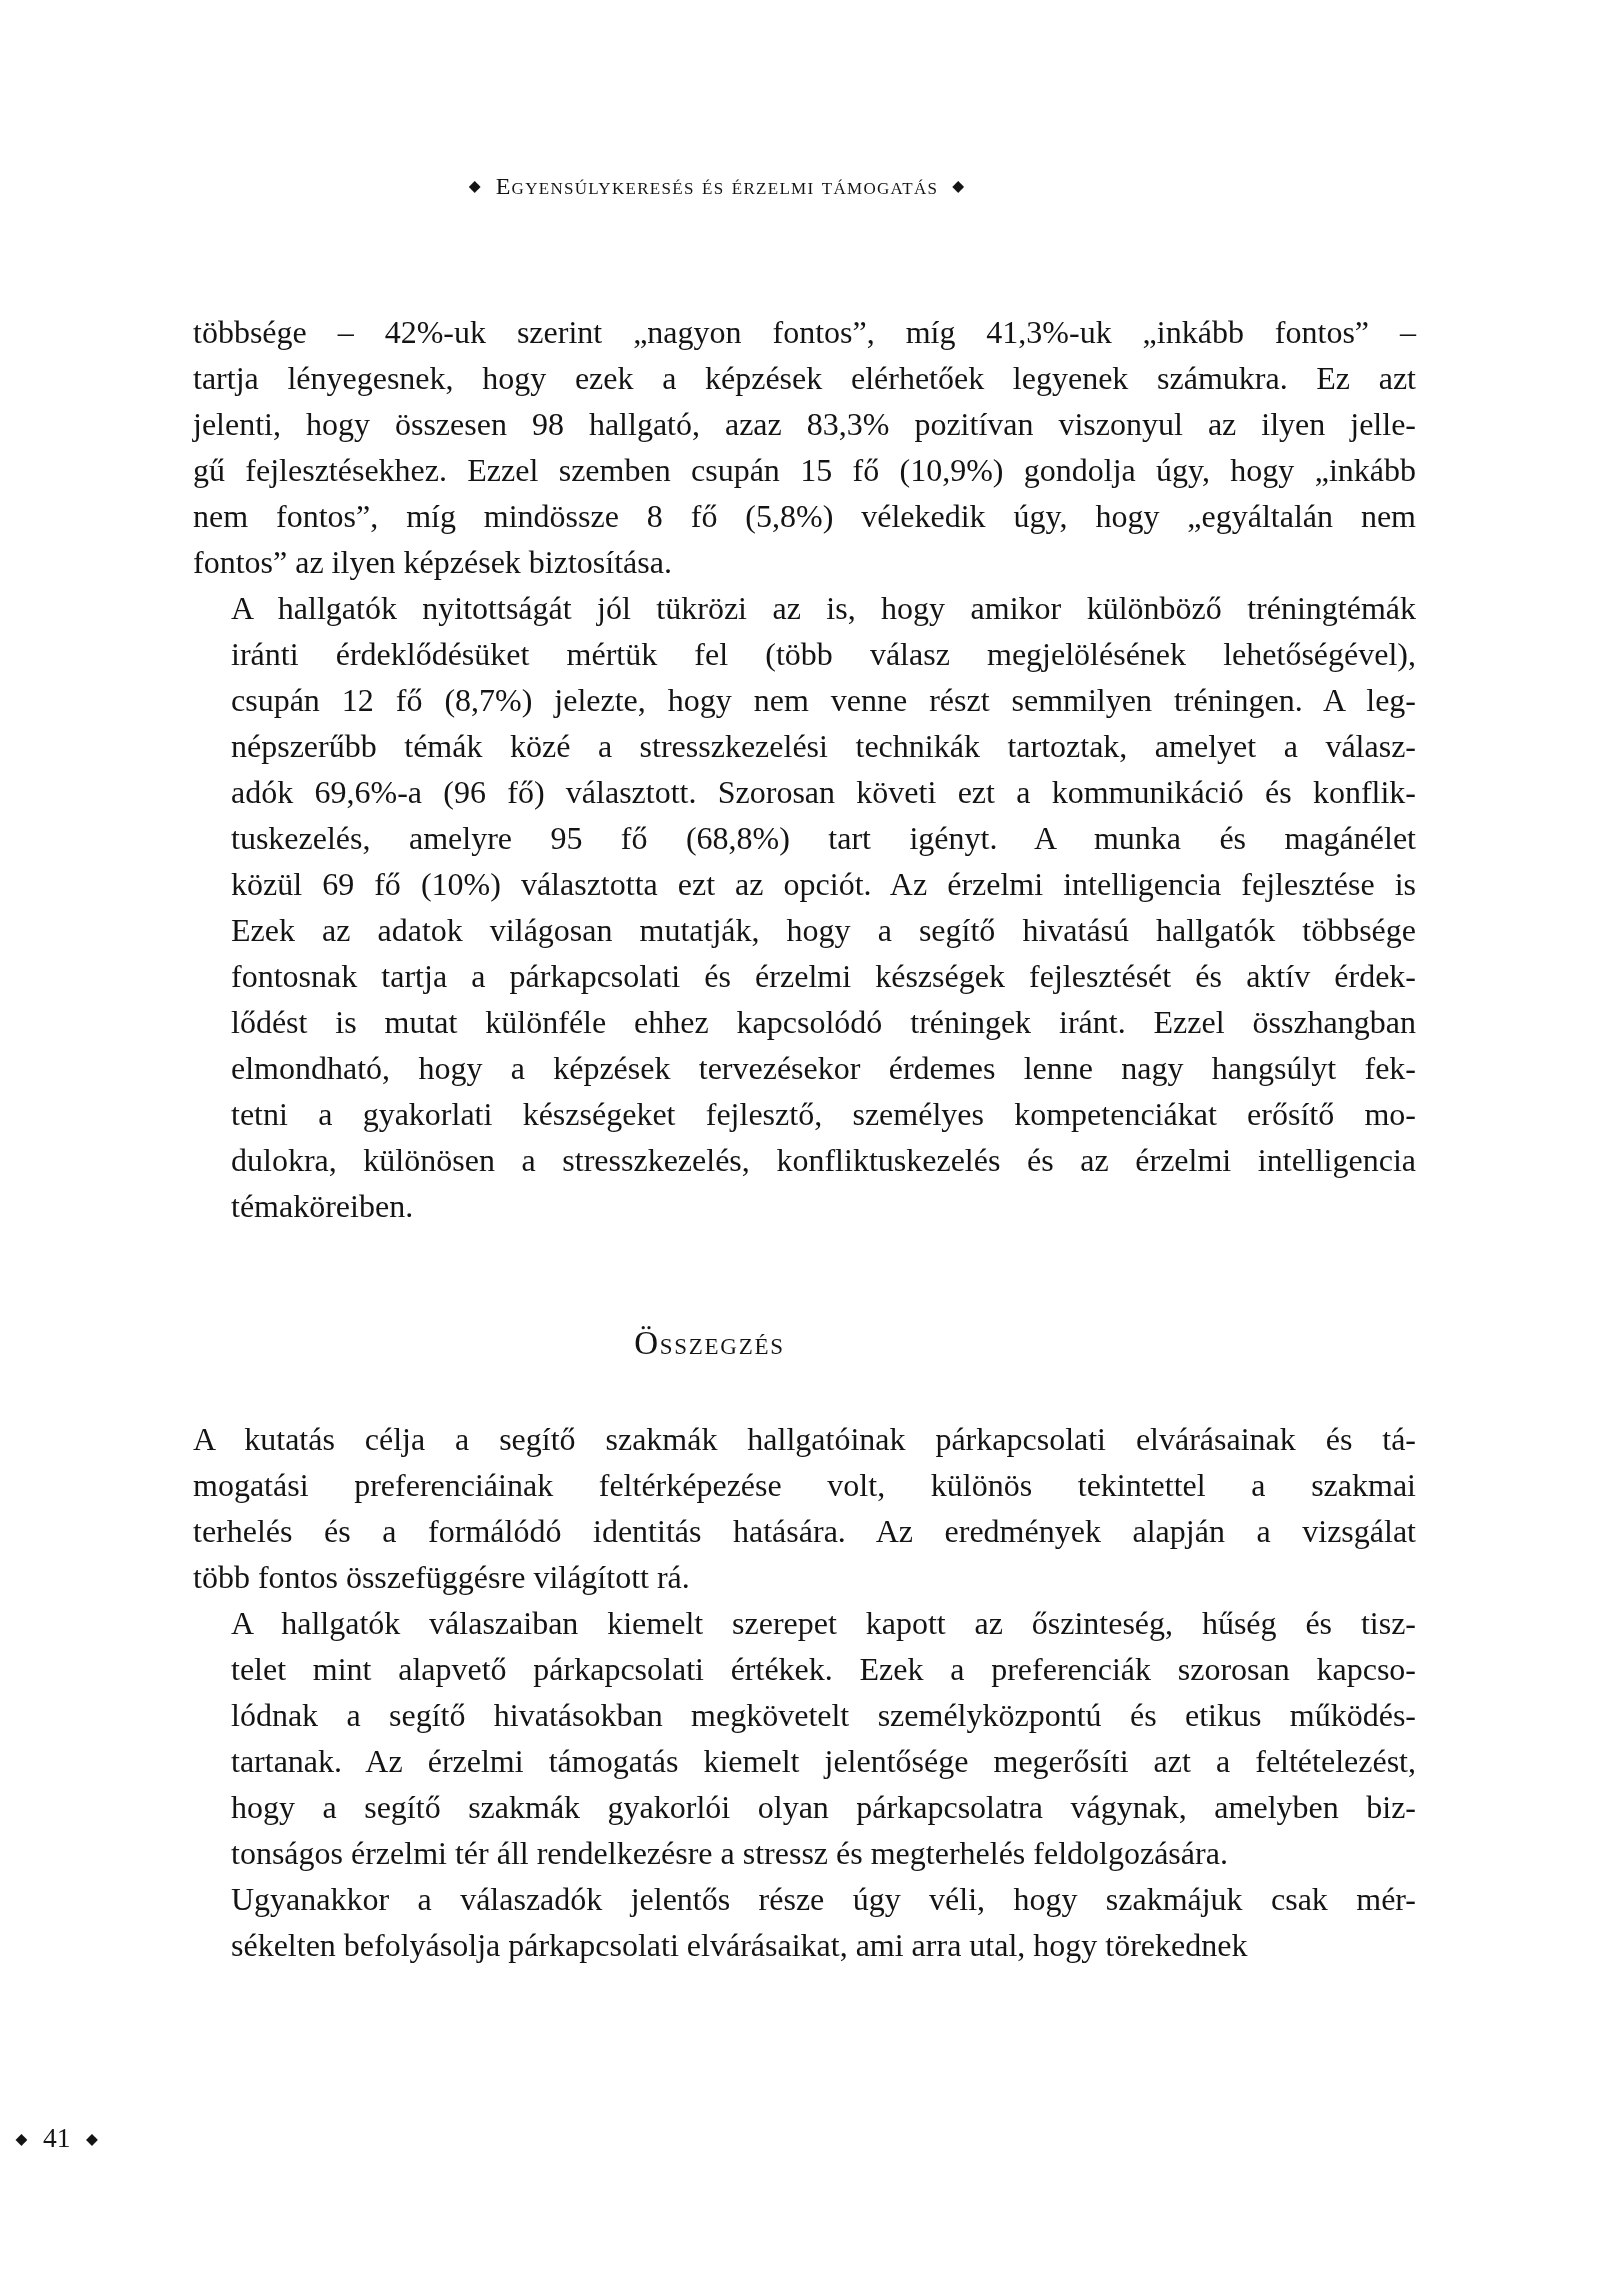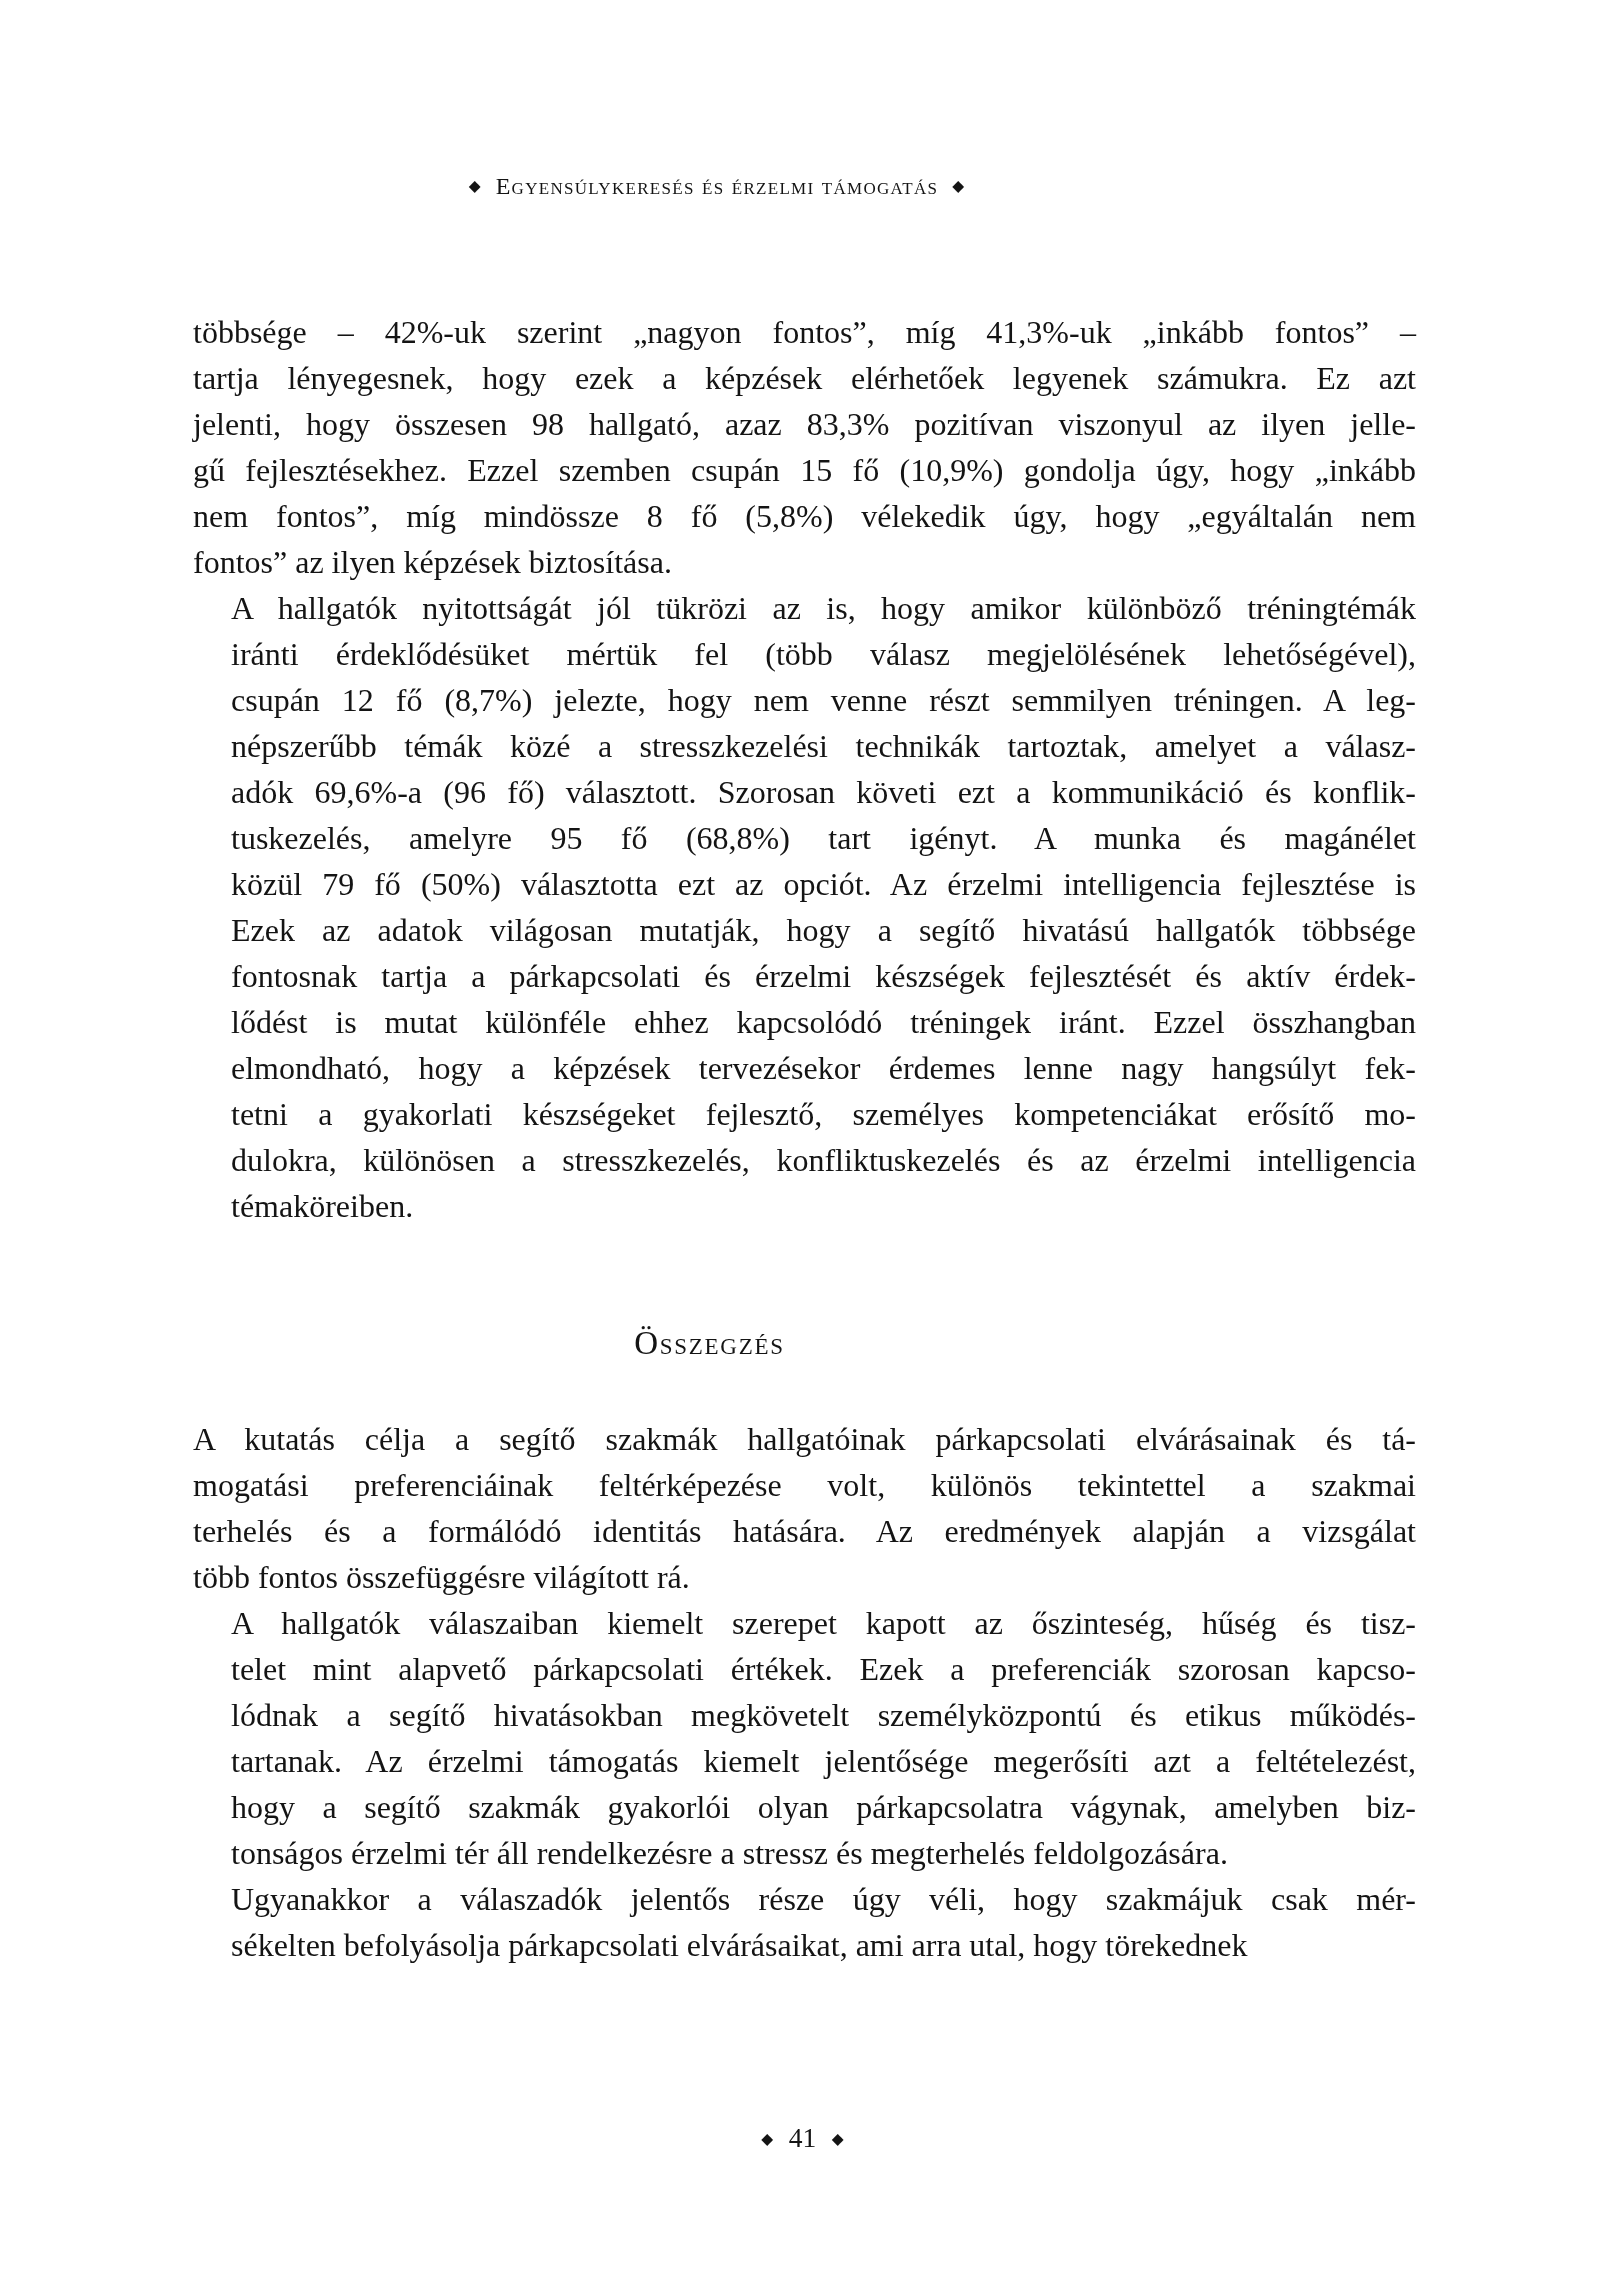--- a/index.html
+++ b/index.html
@@ -74,21 +74,20 @@
     font-size: 33px;
     letter-spacing: 1.7px;
     font-variant: small-caps;
     line-height: 52px;
   }
   .folio {
     position: absolute;
     top: 2119px;
     left: 0;
     width: 1605px;
-    text-align: center;
     font-size: 27.5px;
     line-height: 38px;
   }
   .folio .diamond {
     display: inline-block;
     font-size: 15.5px;
     vertical-align: 3.4px;
     margin: 0 15.5px;
   }
 </style>
@@ -110,21 +109,21 @@
         <span class="line">nem fontos”, míg mindössze 8 fő (5,8%) vélekedik úgy, hogy „egyáltalán nem</span>
         <span class="line last">fontos” az ilyen képzések biztosítása.</span>
       </p>
       <p class="indent">
         <span class="line">A hallgatók nyitottságát jól tükrözi az is, hogy amikor különböző tréningtémák</span>
         <span class="line">iránti érdeklődésüket mértük fel (több válasz megjelölésének lehetőségével),</span>
         <span class="line">csupán 12 fő (8,7%) jelezte, hogy nem venne részt semmilyen tréningen. A leg-</span>
         <span class="line">népszerűbb témák közé a stresszkezelési technikák tartoztak, amelyet a válasz-</span>
         <span class="line">adók 69,6%-a (96 fő) választott. Szorosan követi ezt a kommunikáció és konflik-</span>
         <span class="line">tuskezelés, amelyre 95 fő (68,8%) tart igényt. A munka és magánélet</span>
-        <span class="line">közül 79 fő (50%) választotta ezt az opciót. Az érzelmi intelligencia fejlesztése is</span>
+        <span class="line">közül 69 fő (10%) választotta ezt az opciót. Az érzelmi intelligencia fejlesztése is</span>
       </p>
       <p class="indent">
         <span class="line">Ezek az adatok világosan mutatják, hogy a segítő hivatású hallgatók többsége</span>
         <span class="line">fontosnak tartja a párkapcsolati és érzelmi készségek fejlesztését és aktív érdek-</span>
         <span class="line">lődést is mutat különféle ehhez kapcsolódó tréningek iránt. Ezzel összhangban</span>
         <span class="line">elmondható, hogy a képzések tervezésekor érdemes lenne nagy hangsúlyt fek-</span>
         <span class="line">tetni a gyakorlati készségeket fejlesztő, személyes kompetenciákat erősítő mo-</span>
         <span class="line">dulokra, különösen a stresszkezelés, konfliktuskezelés és az érzelmi intelligencia</span>
         <span class="line last">témaköreiben.</span>
       </p>

